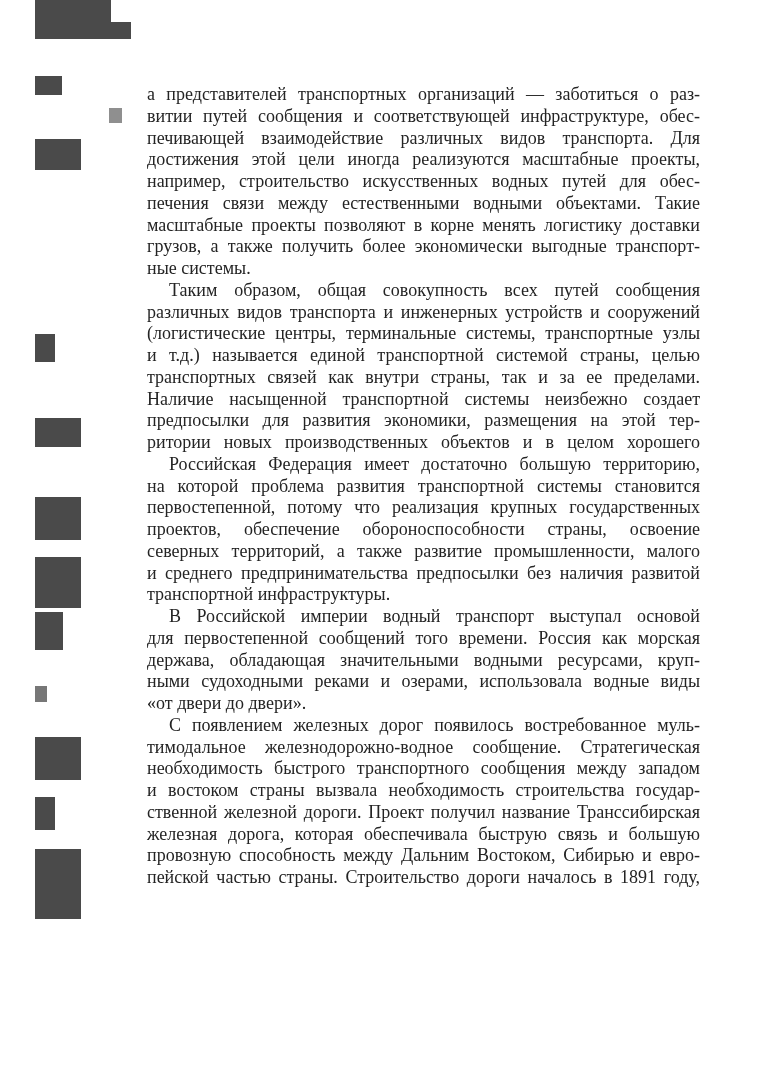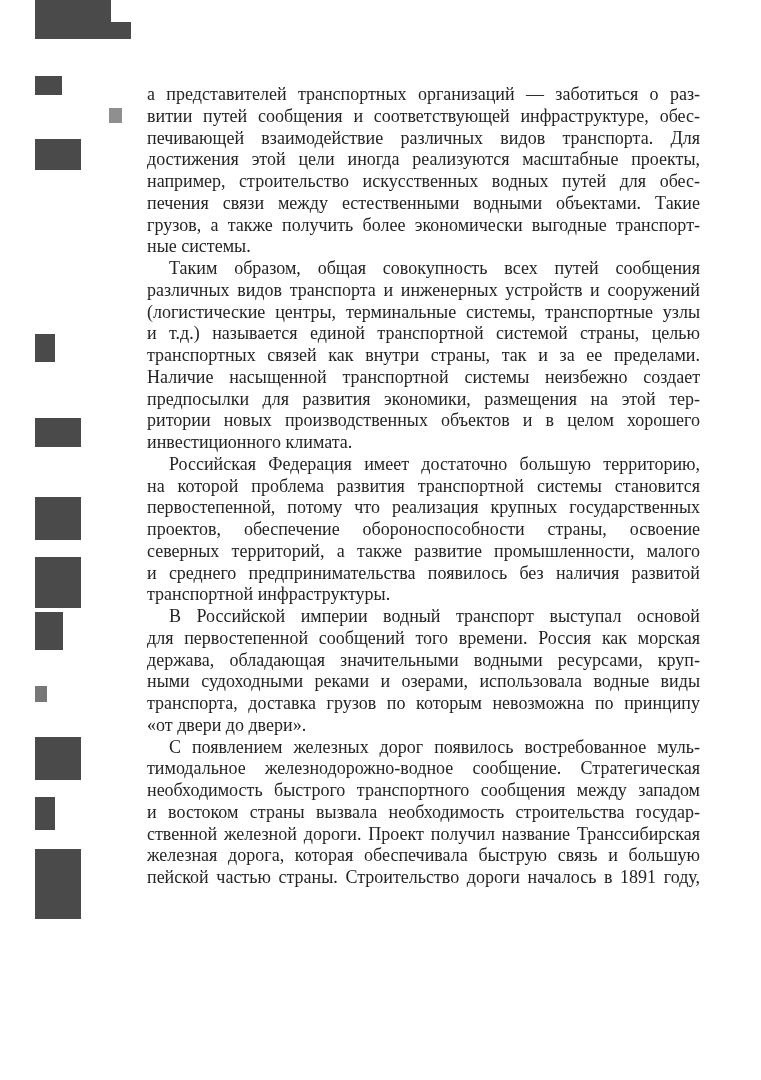--- a/index.html
+++ b/index.html
@@ -79,55 +79,55 @@
       <div class="blk" style="left: 0px; top: 1009px; width: 46px; height: 71px; background: rgb(74, 74, 74);"></div>
     </div>
   <main class="textblock">
       <div class="para">
         <div class="line">а представителей транспортных организаций — заботиться о раз-</div>
         <div class="line">витии путей сообщения и соответствующей инфраструктуре, обес-</div>
         <div class="line">печивающей взаимодействие различных видов транспорта. Для</div>
         <div class="line">достижения этой цели иногда реализуются масштабные проекты,</div>
         <div class="line">например, строительство искусственных водных путей для обес-</div>
         <div class="line">печения связи между естественными водными объектами. Такие</div>
+        <div class="line">масштабные проекты позволяют в корне менять логистику доставки</div>
         <div class="line">грузов, а также получить более экономически выгодные транспорт-</div>
         <div class="line pend">ные системы.</div>
       </div>
       <div class="para">
         <div class="line indent">Таким образом, общая совокупность всех путей сообщения</div>
         <div class="line">различных видов транспорта и инженерных устройств и сооружений</div>
         <div class="line">(логистические центры, терминальные системы, транспортные узлы</div>
         <div class="line"><span class="seg">и т.д.) называется </span><span class="it">единой транспортной системой страны</span><span class="seg">, целью</span></div>
         <div class="line">транспортных связей как внутри страны, так и за ее пределами.</div>
         <div class="line">Наличие насыщенной транспортной системы неизбежно создает</div>
         <div class="line">предпосылки для развития экономики, размещения на этой тер-</div>
         <div class="line">ритории новых производственных объектов и в целом хорошего</div>
-        <div class="line pend">инвестиционного климата.</div>
       </div>
       <div class="para">
         <div class="line indent">Российская Федерация имеет достаточно большую территорию,</div>
         <div class="line">на которой проблема развития транспортной системы становится</div>
         <div class="line">первостепенной, потому что реализация крупных государственных</div>
         <div class="line">проектов, обеспечение обороноспособности страны, освоение</div>
         <div class="line">северных территорий, а также развитие промышленности, малого</div>
-        <div class="line">и среднего предпринимательства появилось без наличия развитой</div>
+        <div class="line">и среднего предпринимательства предпосылки без наличия развитой</div>
         <div class="line pend">транспортной инфраструктуры.</div>
       </div>
       <div class="para">
         <div class="line indent">В Российской империи водный транспорт выступал основой</div>
         <div class="line">для первостепенной сообщений того времени. Россия как морская</div>
         <div class="line">держава, обладающая значительными водными ресурсами, круп-</div>
         <div class="line">ными судоходными реками и озерами, использовала водные виды</div>
-        <div class="line">транспорта, доставка грузов по которым невозможна по принципу</div>
         <div class="line pend">«от двери до двери».</div>
       </div>
       <div class="para">
         <div class="line indent">С появлением железных дорог появилось востребованное муль-</div>
         <div class="line">тимодальное железнодорожно-водное сообщение. Стратегическая</div>
         <div class="line">необходимость быстрого транспортного сообщения между западом</div>
         <div class="line">и востоком страны вызвала необходимость строительства государ-</div>
         <div class="line">ственной железной дороги. Проект получил название Транссибирская</div>
         <div class="line">железная дорога, которая обеспечивала быструю связь и большую</div>
+        <div class="line">провозную способность между Дальним Востоком, Сибирью и евро-</div>
         <div class="line">пейской частью страны. Строительство дороги началось в 1891 году,</div>
       </div>
     </main>
   <div class="pageno">7</div>
 </div>
 
 </body></html>

